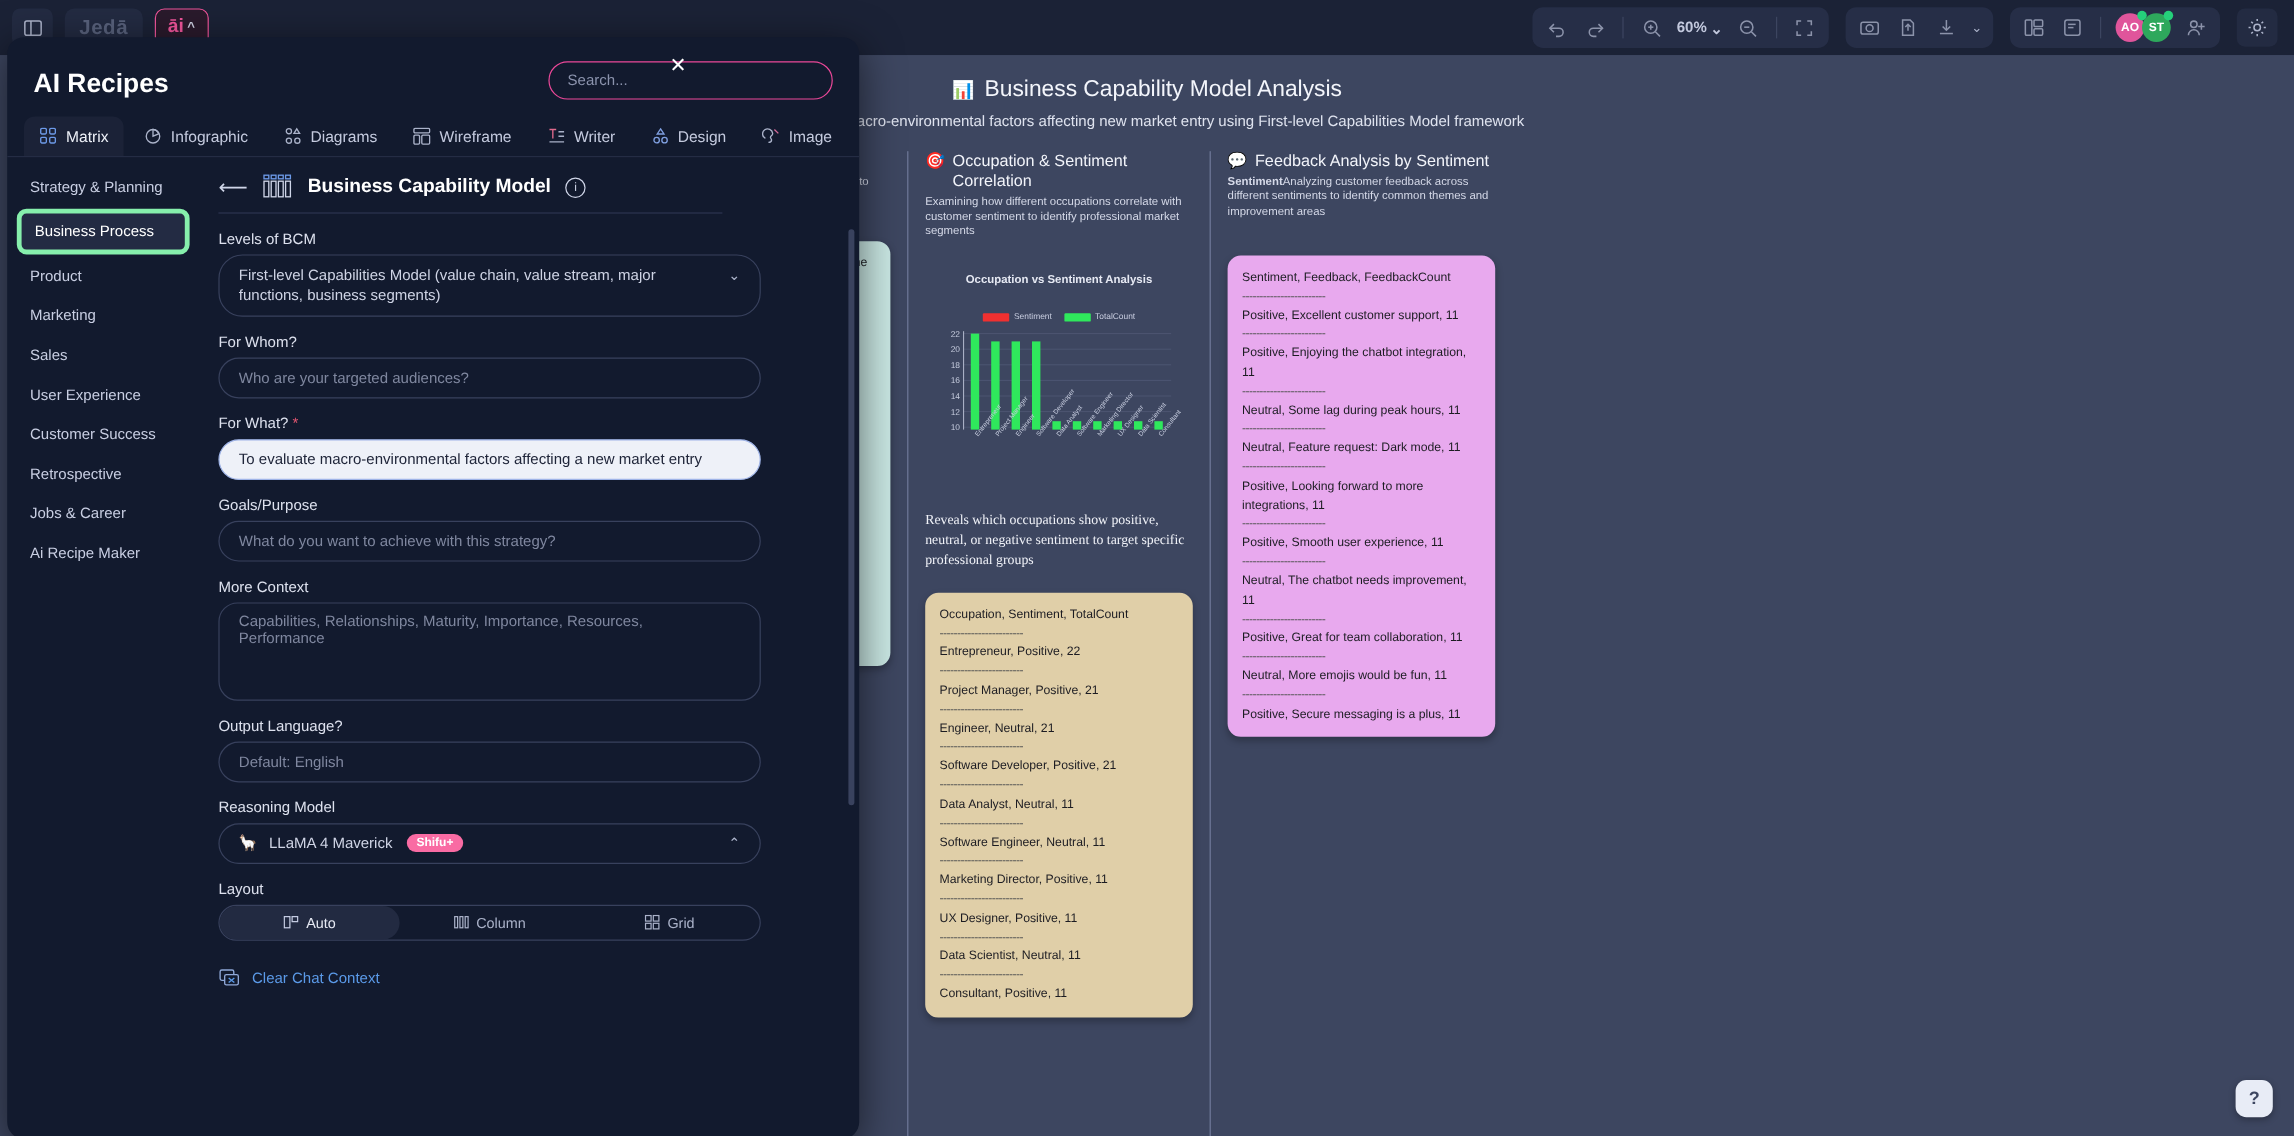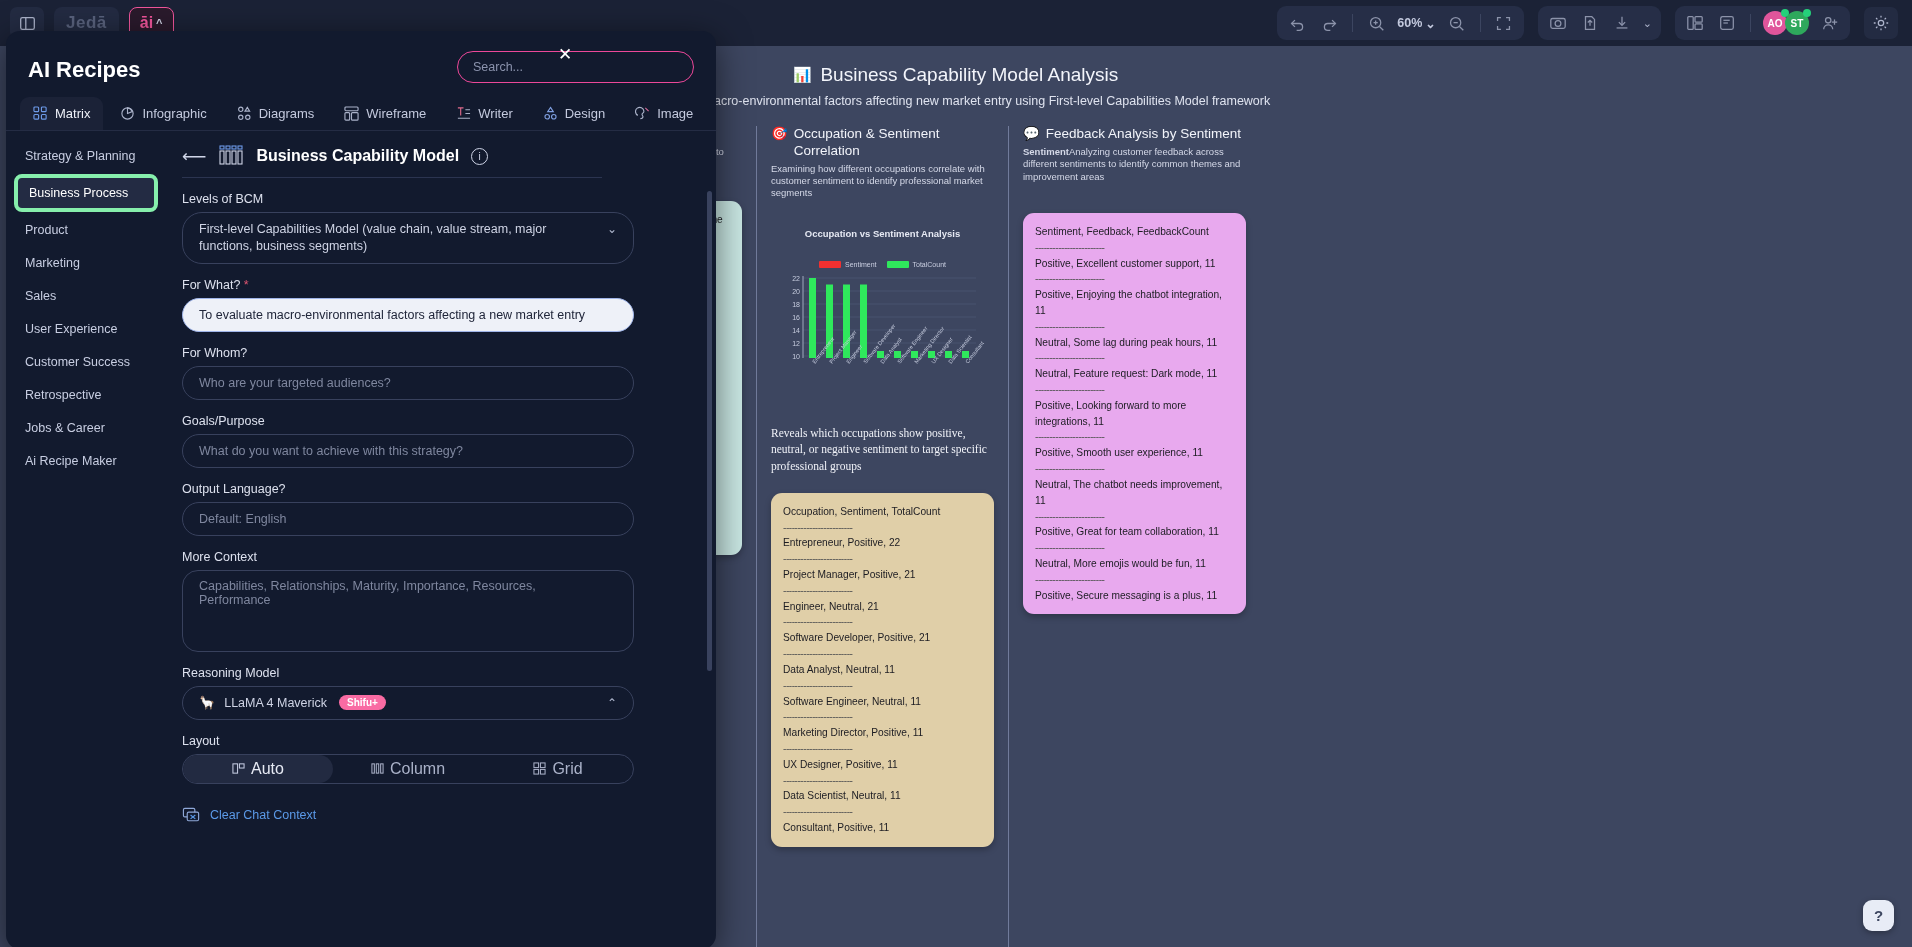--- a/index.html
+++ b/index.html
@@ -146,21 +146,21 @@
     background:#f96ba3;color:#fff;font-size:10px;font-weight:700;
     padding:2px 8px;border-radius:9px;margin-left:12px;
   }
 
   .seg{
     width:452px;height:30px;border-radius:15px;border:1px solid #38415d;display:flex;
     overflow:hidden;margin-top:2px;
   }
   .seg div{
     flex:1;display:flex;align-items:center;justify-content:center;gap:6px;
-    font-size:16px;color:#aab2c9;cursor:pointer;
+    font-size:12px;color:#aab2c9;cursor:pointer;
   }
   .seg div.active{ background:#222a41; color:#e7eaf4; border-radius:15px;}
 
   .clearctx{
     margin-top:22px;display:flex;align-items:center;gap:9px;color:#5b9ae8;font-size:12.5px;cursor:pointer;
   }
   .scrollbar{
     position:absolute; right:4px; top:60px; width:5px; height:480px;
     background:#39425e; border-radius:3px;
   }
@@ -682,54 +682,54 @@
 
       <div class="field">
         <div class="flabel">Levels of BCM</div>
         <div class="fctl two-line">
           <span style="max-width:390px;">First-level Capabilities Model (value chain, value stream, major functions, business segments)</span>
           <span class="caret">⌄</span>
         </div>
       </div>
 
       <div class="field">
+        <div class="flabel">For Whom?</div>
+        <div class="fctl">
+          <span class="ph">Who are your targeted audiences?</span>
+        </div>
+      </div>
+
+      <div class="field">
         <div class="flabel">
           <span>For What?</span>
           <span class="req">*</span>
         </div>
         <div class="fctl filled">
           <span>To evaluate macro-environmental factors affecting a new market entry</span>
-        </div>
-      </div>
-
-      <div class="field">
-        <div class="flabel">For Whom?</div>
-        <div class="fctl">
-          <span class="ph">Who are your targeted audiences?</span>
         </div>
       </div>
 
       <div class="field">
         <div class="flabel">Goals/Purpose</div>
         <div class="fctl">
           <span class="ph">What do you want to achieve with this strategy?</span>
         </div>
       </div>
 
       <div class="field">
+        <div class="flabel">More Context</div>
+        <div class="fctl ta">
+          <span class="ph" style="max-width:395px;">Capabilities, Relationships, Maturity, Importance, Resources, Performance</span>
+        </div>
+      </div>
+
+      <div class="field">
         <div class="flabel">Output Language?</div>
         <div class="fctl">
           <span class="ph">Default: English</span>
-        </div>
-      </div>
-
-      <div class="field">
-        <div class="flabel">More Context</div>
-        <div class="fctl ta">
-          <span class="ph" style="max-width:395px;">Capabilities, Relationships, Maturity, Importance, Resources, Performance</span>
         </div>
       </div>
 
       <div class="field">
         <div class="flabel">Reasoning Model</div>
         <div class="fctl">
           <span style="margin-right:9px;font-size:13px;">🦙</span>
           <span>LLaMA 4 Maverick</span>
           <span class="pill">Shifu+</span>
           <span class="caret">⌃</span>

